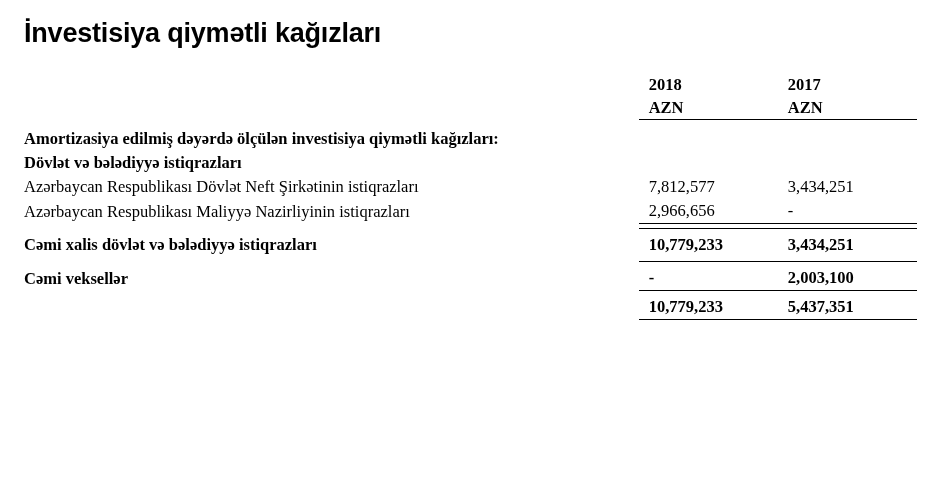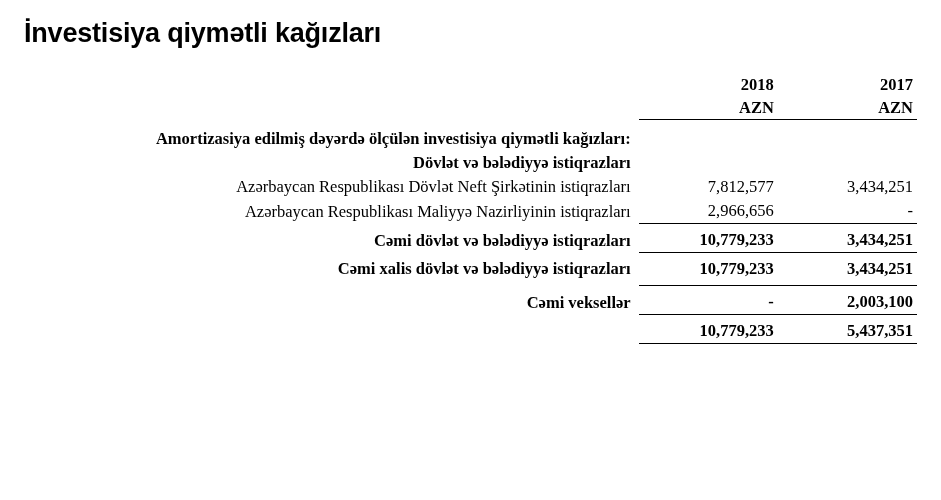--- a/index.html
+++ b/index.html
@@ -35,26 +35,26 @@
     table-layout: fixed;
     font-size: 16.5px;
   }
   table.fin col.c-label { width: 614px; }
   table.fin col.c-num   { width: 139px; }
   td, th {
     padding: 0;
     vertical-align: bottom;
   }
   .lbl {
-    text-align: right;
+    text-align: left;
     padding: 2px 8px 2px 0;
     white-space: nowrap;
   }
   .num {
-    text-align: right;
+    text-align: left;
     padding: 2px 4px 2px 10px;
     white-space: nowrap;
   }
   .bold { font-weight: bold; }
   .hdr-year td {
     padding-top: 0;
     padding-bottom: 1px;
   }
   .hdr-cur td {
     padding-bottom: 1px;
@@ -141,25 +141,20 @@
       </tr>
       <tr class="rule">
         <td></td>
         <td class="num-rule"></td>
         <td class="num-rule"></td>
       </tr>
       <tr class="spacer-sm">
           <td colspan="3"></td>
         </tr>
 
-      <tr class="row-h">
-        <td class="lbl bold">Cəmi dövlət və bələdiyyə istiqrazları</td>
-        <td class="num bold">10,779,233</td>
-        <td class="num bold">3,434,251</td>
-      </tr>
 
       <tr class="rule">
         <td></td>
         <td class="num-rule"></td>
         <td class="num-rule"></td>
       </tr>
       <tr class="spacer-sm">
           <td colspan="3"></td>
         </tr>
 

